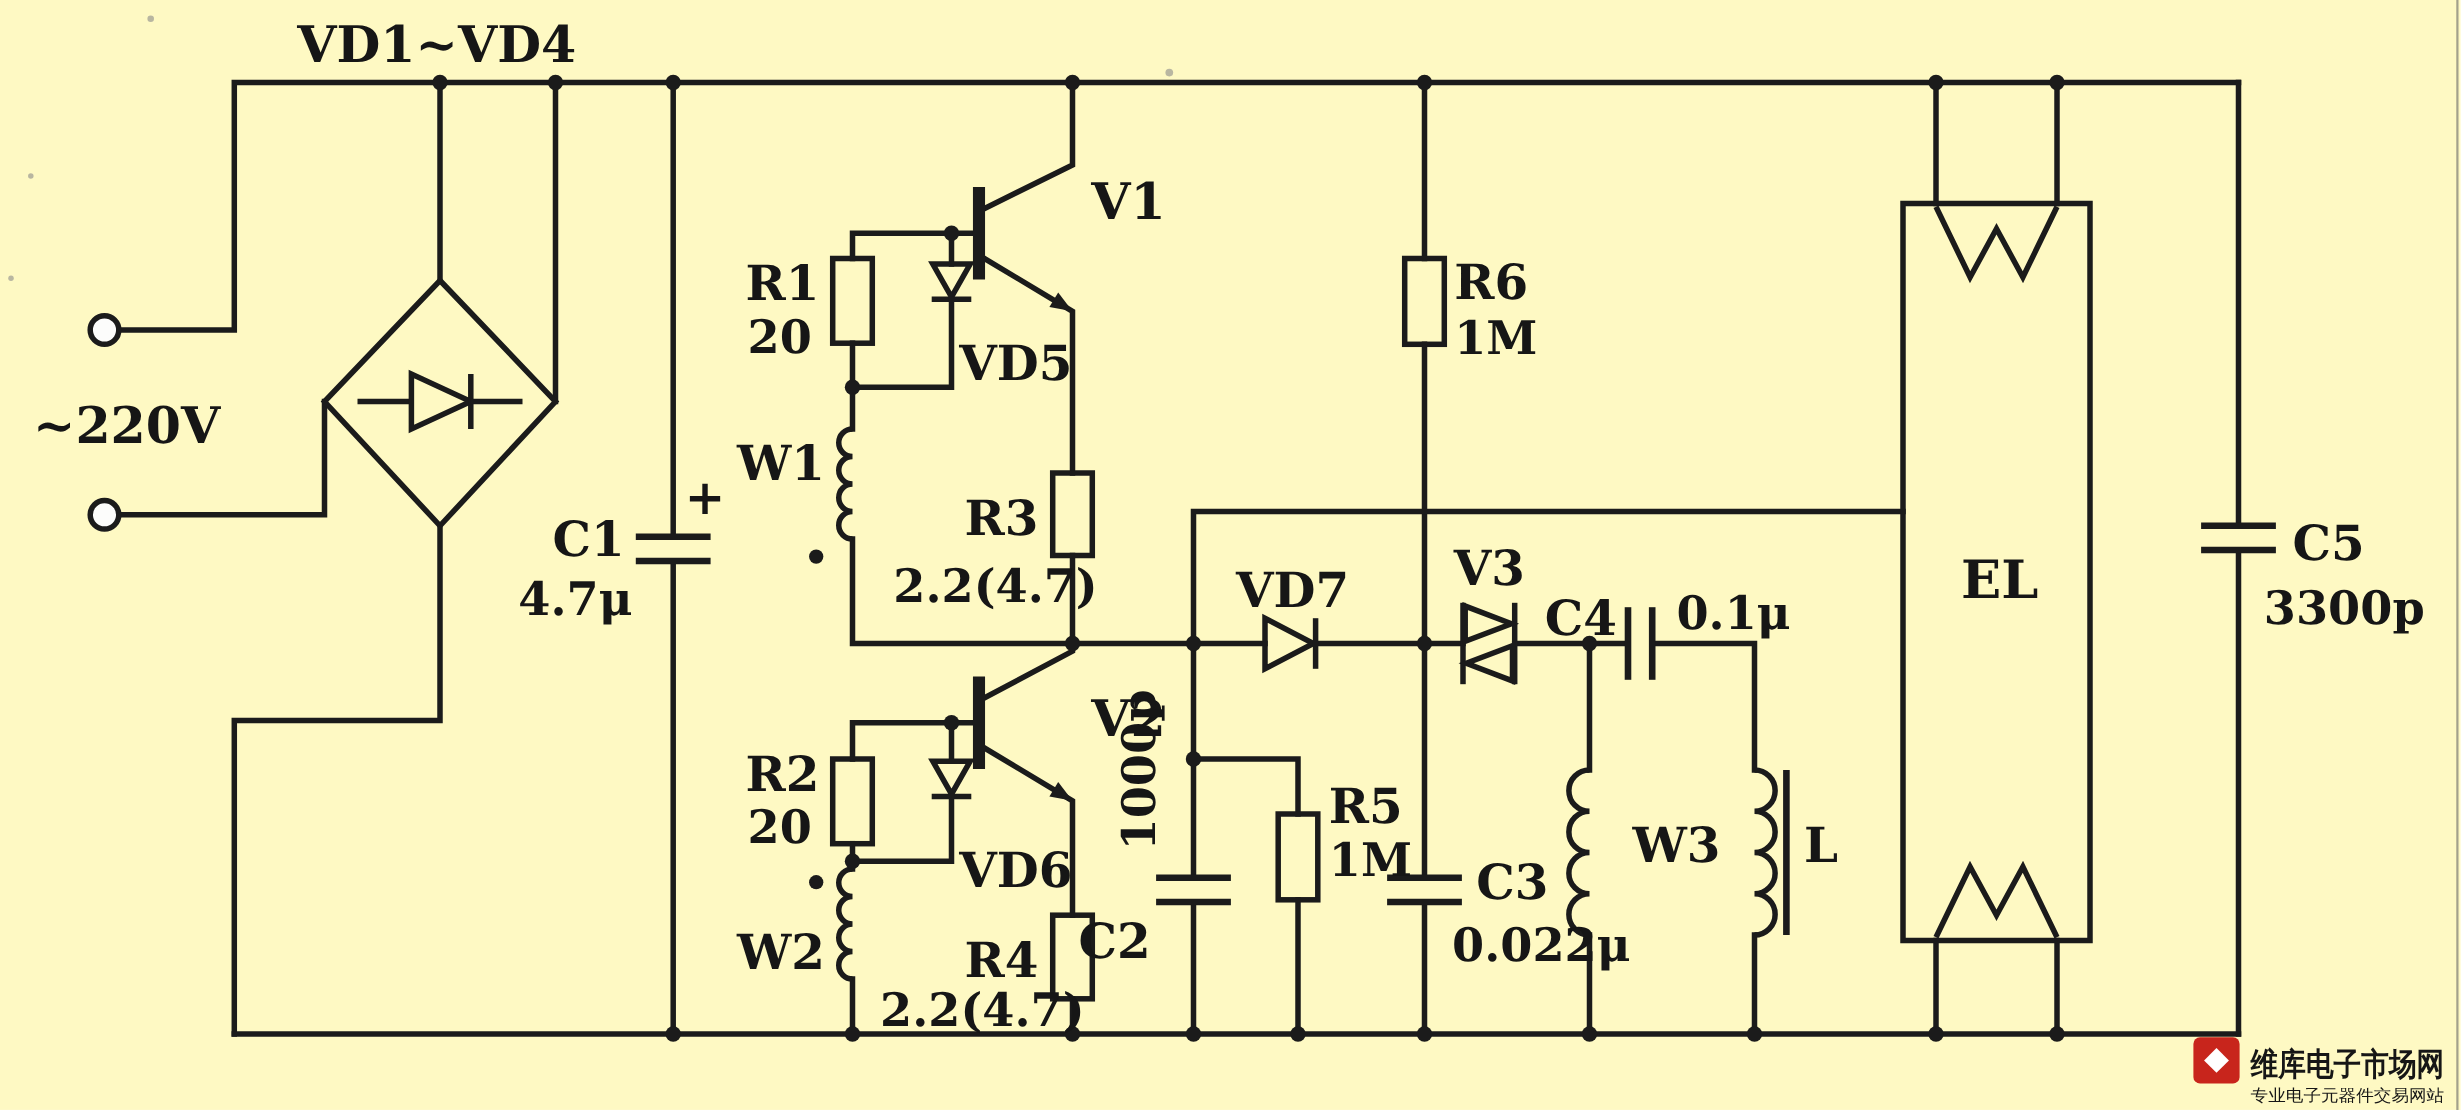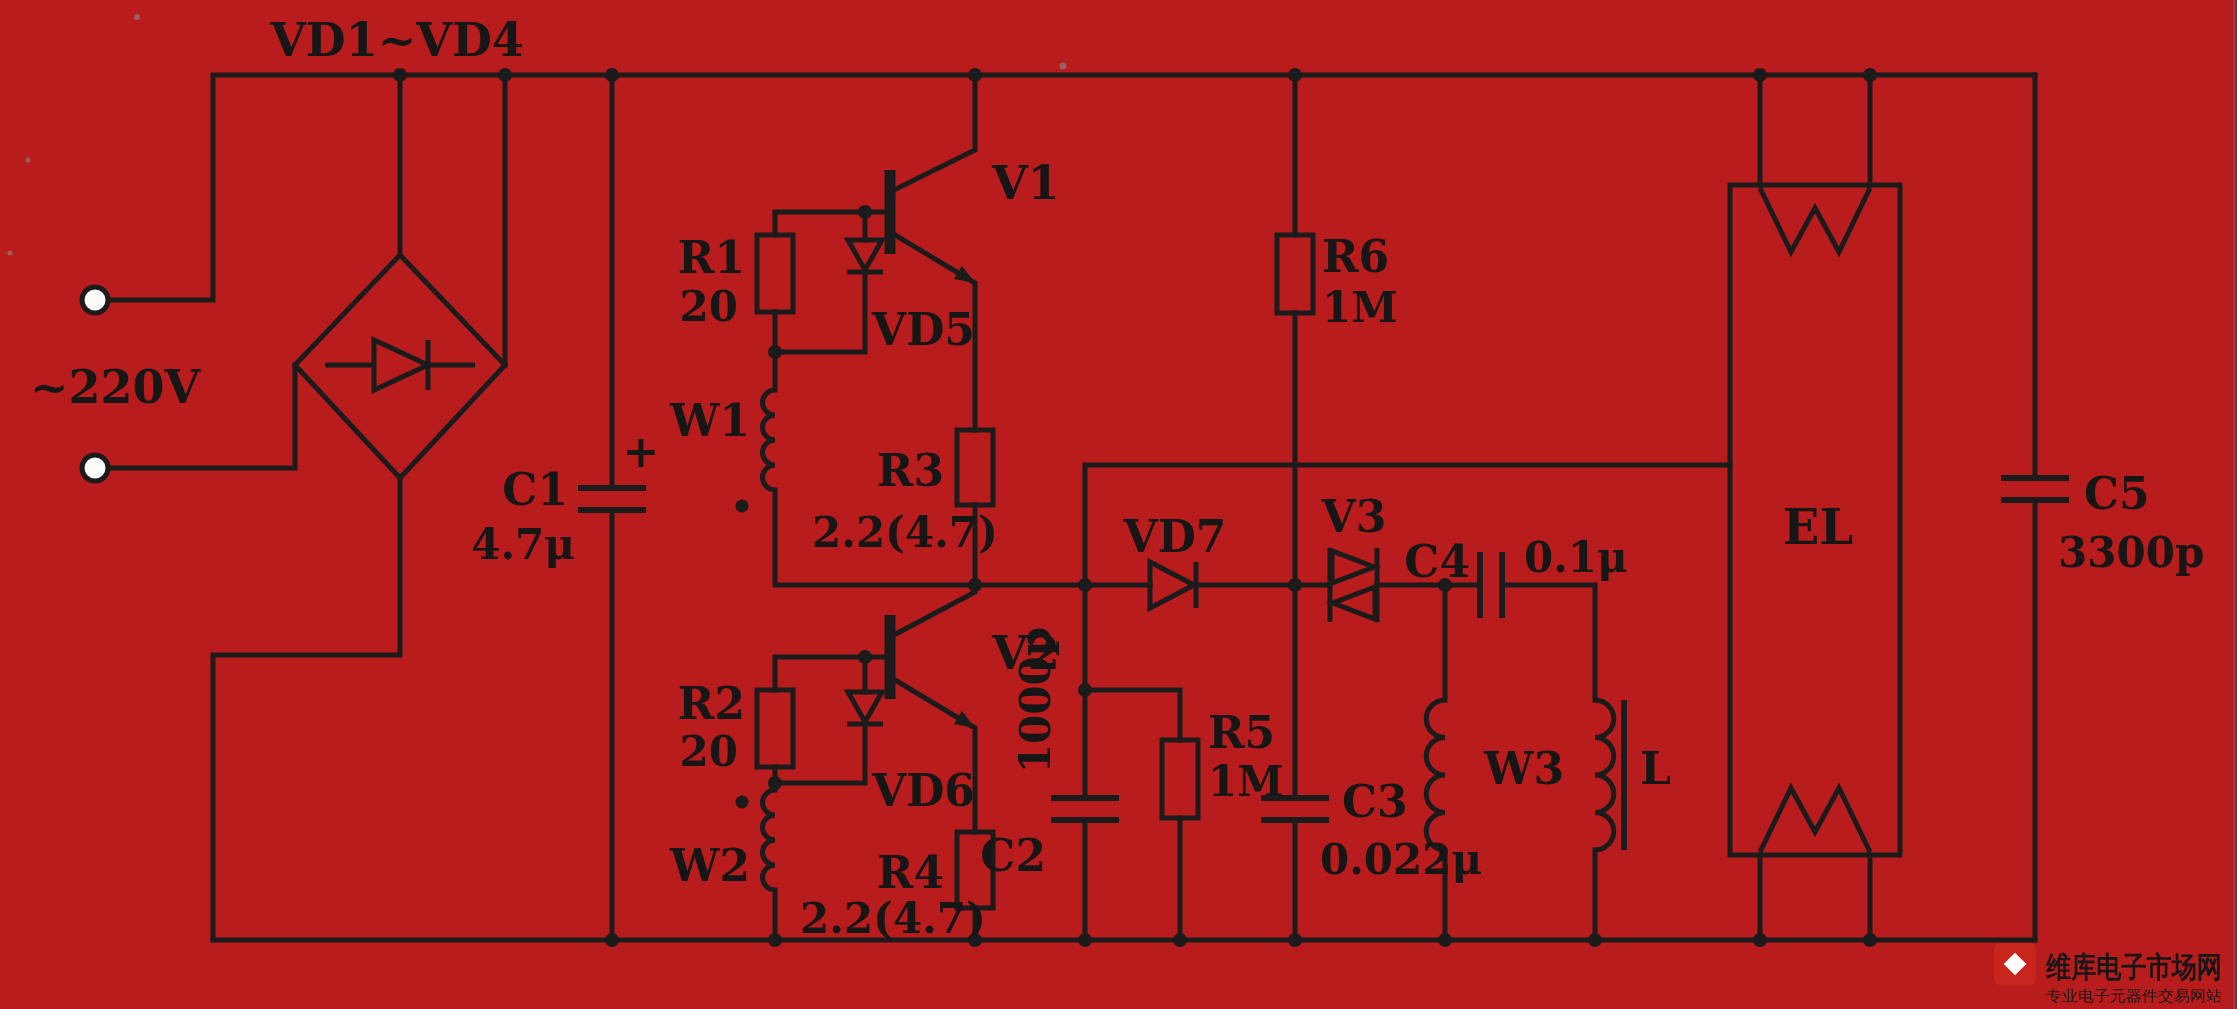--- a/index.html
+++ b/index.html
@@ -1,16 +1,16 @@
 <!DOCTYPE html>
 <html><head>
 <meta charset="utf-8">
 <style>
   html,body{margin:0;padding:0;background:#ffffff;}
-  .page{width:2237px;height:1009px;background:#b91c1c;position:relative;overflow:hidden;}
+  .page{width:2237px;height:1009px;background:#fef9c3;position:relative;overflow:hidden;}
   svg{display:block;}
   text{fill:#161616;font-family:"DejaVu Serif","Liberation Serif",serif;font-weight:700;}
   .t42{font-size:42px;}
   .t44{font-size:44px;}
   .t46{font-size:46px;}
   .t48{font-size:48px;}
   .wm-big{font-family:"DejaVu Sans","Liberation Sans",sans-serif;font-size:29px;font-weight:700;}
   .wm-small{font-family:"DejaVu Sans","Liberation Sans",sans-serif;font-size:15px;font-weight:400;}
 </style>
 </head>

